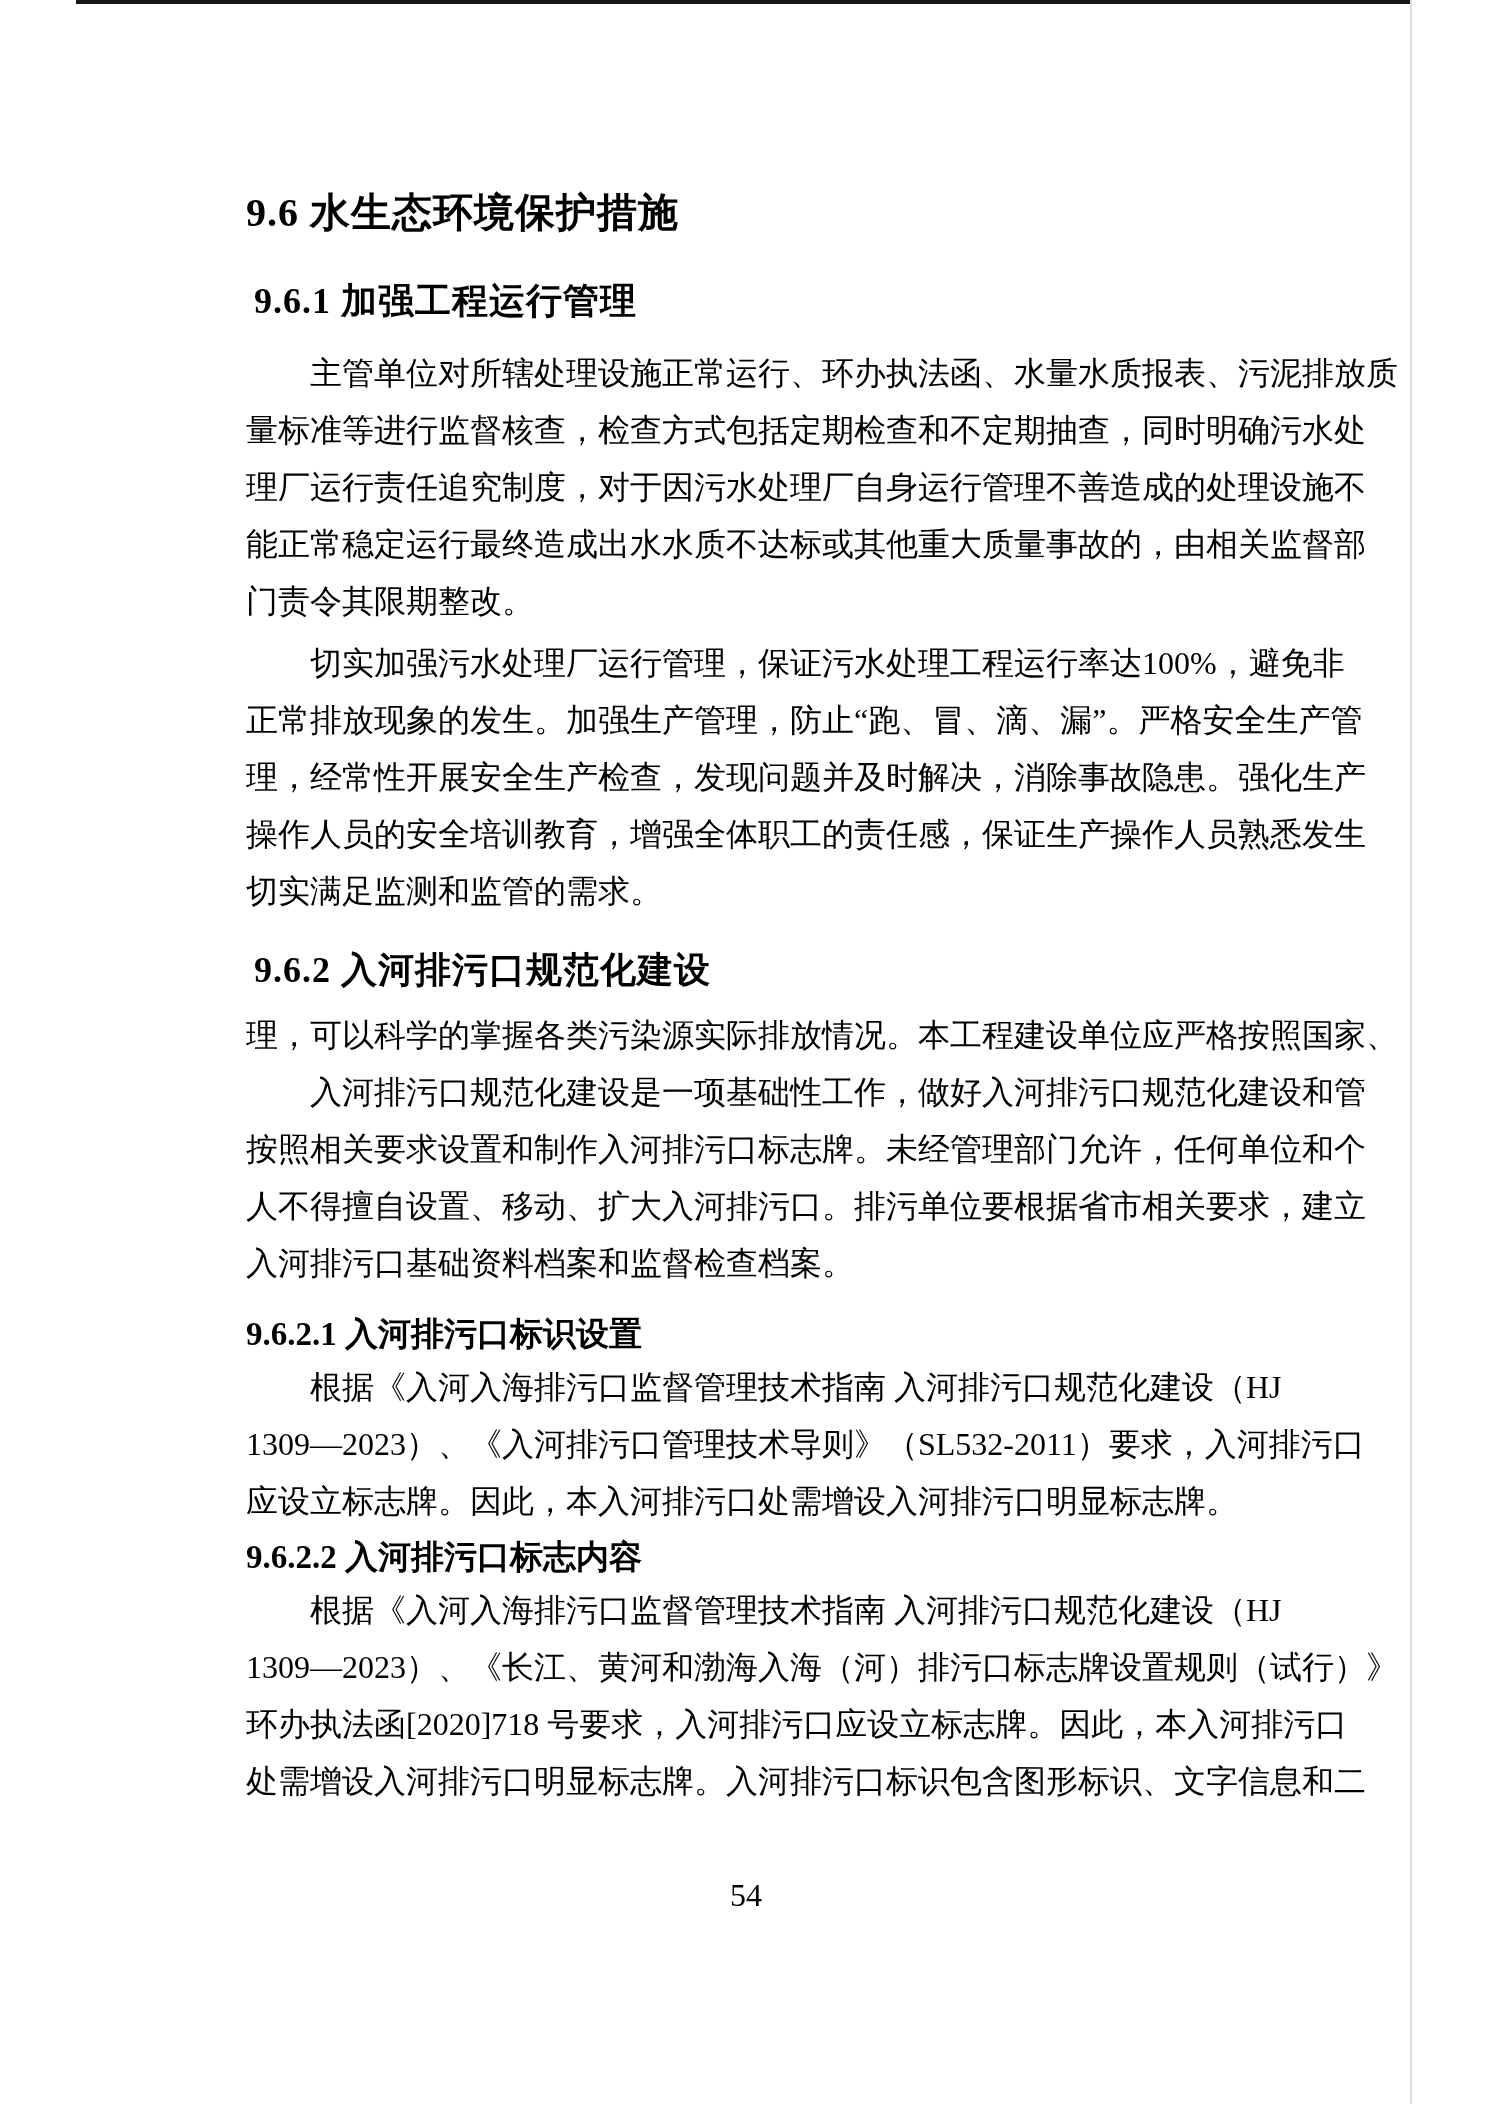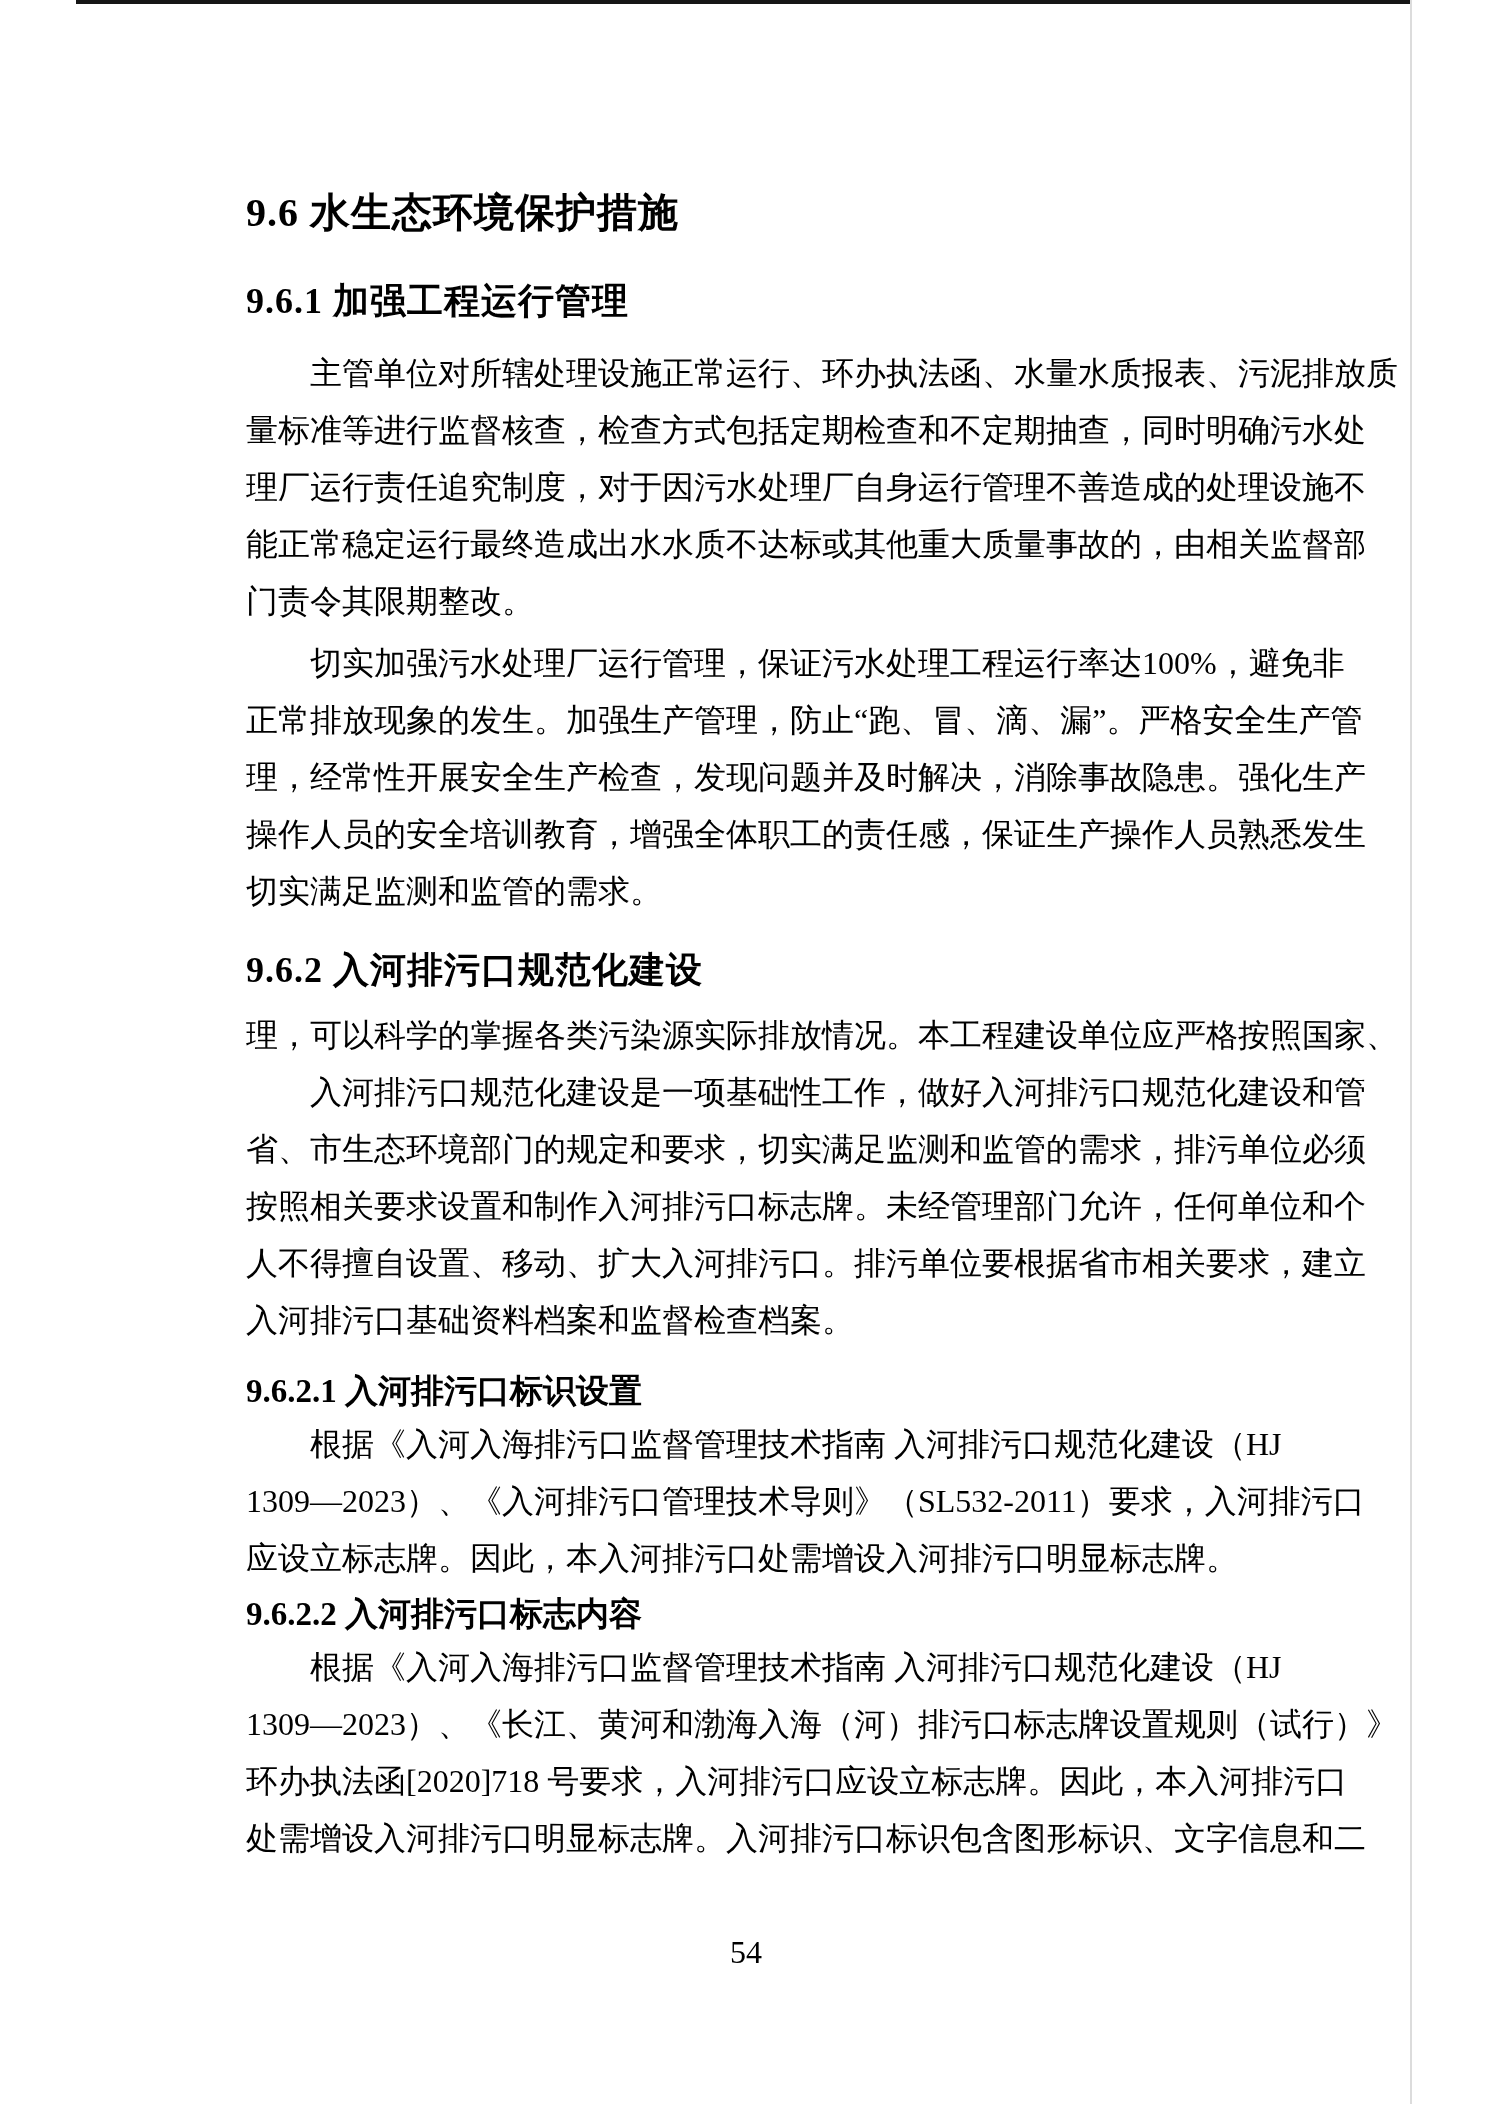--- a/index.html
+++ b/index.html
@@ -41,21 +41,21 @@
     font-size: 40px;
     font-weight: bold;
     line-height: 48px;
     margin: 189px 0 0 0;
     letter-spacing: 1px;
   }
   .h2 {
     font-size: 36px;
     font-weight: bold;
     line-height: 44px;
-    margin: 42px 0 0 0;
+    margin: 42px 0 0 8px;
     letter-spacing: 1px;
   }
   .h2b { margin-top: 28px; }
   .h3 {
     font-size: 33px;
     font-weight: bold;
     line-height: 40px;
     margin: 22px 0 0 0;
   }
   .h3b { margin-top: 7px; }
@@ -107,21 +107,20 @@
         <div class="line">理，经常性开展安全生产检查，发现问题并及时解决，消除事故隐患。强化生产</div>
         <div class="line">操作人员的安全培训教育，增强全体职工的责任感，保证生产操作人员熟悉发生</div>
         <div class="line line-last">切实满足监测和监管的需求。</div>
       </div>
 
     <div class="h2 h2b">9.6.2 入河排污口规范化建设</div>
 
     <div class="para para-sect">
         <div class="line">理，可以科学的掌握各类污染源实际排放情况。本工程建设单位应严格按照国家、</div>
         <div class="line line-first">入河排污口规范化建设是一项基础性工作，做好入河排污口规范化建设和管</div>
-        <div class="line">省、市生态环境部门的规定和要求，切实满足监测和监管的需求，排污单位必须</div>
         <div class="line">按照相关要求设置和制作入河排污口标志牌。未经管理部门允许，任何单位和个</div>
         <div class="line">人不得擅自设置、移动、扩大入河排污口。排污单位要根据省市相关要求，建立</div>
         <div class="line line-last">入河排污口基础资料档案和监督检查档案。</div>
       </div>
 
     <div class="h3">9.6.2.1 入河排污口标识设置</div>
 
     <div class="para">
         <div class="line line-first">根据《入河入海排污口监督管理技术指南  入河排污口规范化建设（HJ</div>
         <div class="line">1309—2023）、《入河排污口管理技术导则》（SL532-2011）要求，入河排污口</div>

